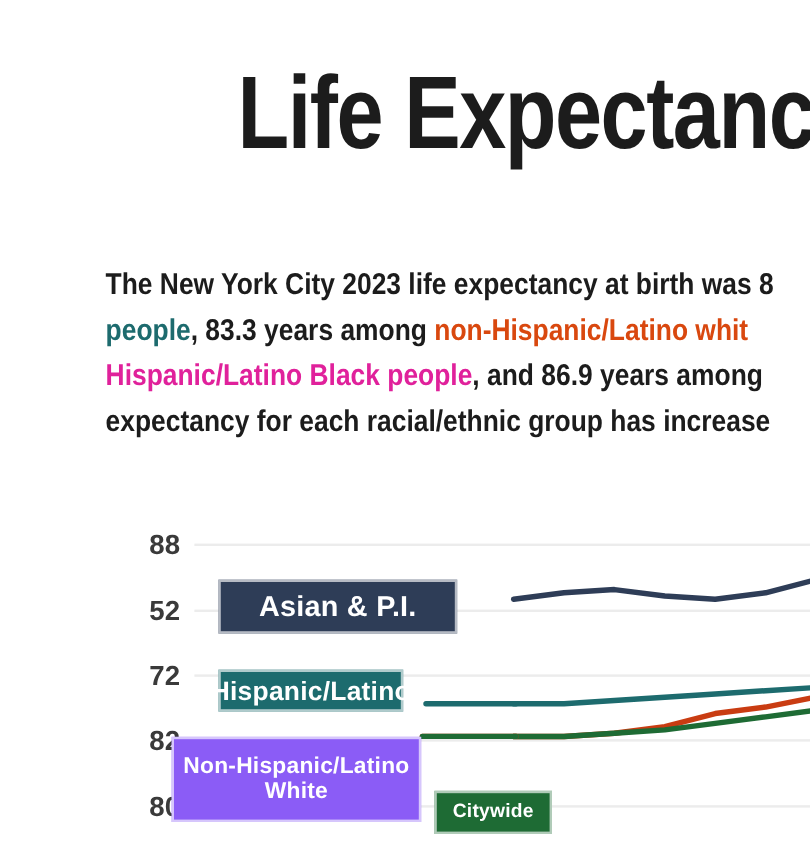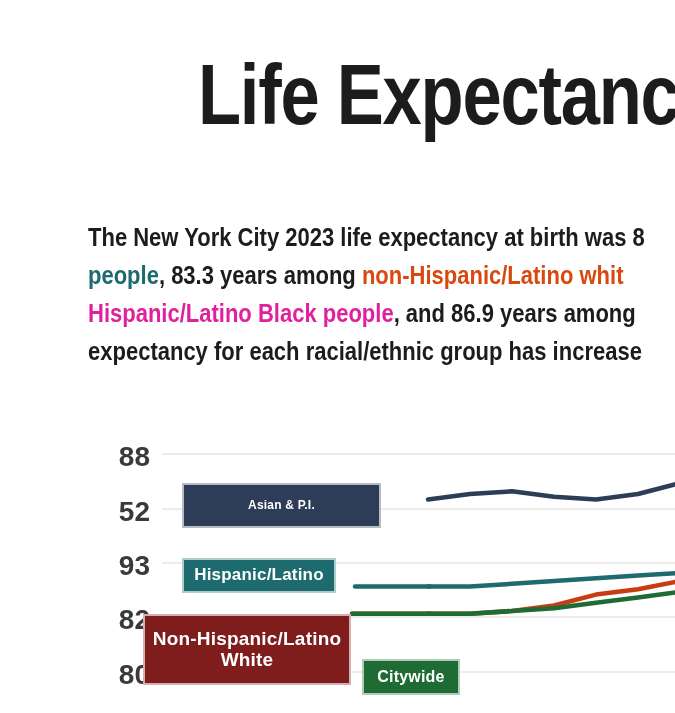--- a/index.html
+++ b/index.html
@@ -76,21 +76,21 @@
     right: 0;
     height: 2px;
     background: #ececec;
   }
   .ytick {
     position: absolute;
     left: 108px;
     width: 42px;
     text-align: right;
     font-family: "Liberation Sans Narrow", "Liberation Sans", sans-serif;
-    font-size: 28px;
+    font-size: 23px;
     font-weight: 700;
     color: #3a3a3a;
     transform: translateY(-12px);
   }
   #plot-svg {
     position: absolute;
     left: 0;
     top: 0;
     width: 675px;
     height: 305px;
@@ -107,29 +107,29 @@
     text-align: center;
     font-family: "Liberation Sans Narrow", "Liberation Sans", sans-serif;
     font-weight: 700;
     color: #ffffff;
     letter-spacing: 0.2px;
     line-height: 1.08;
     z-index: 5;
   }
   #chip-asian {
     left: 182px; top: 483px; width: 199px; height: 45px;
-    background: #2e3d57; font-size: 12px;
+    background: #2e3d57; font-size: 24px;
   }
   #chip-hisp {
     left: 182px; top: 558px; width: 154px; height: 35px;
-    background: #1d6b6e; font-size: 17px;
+    background: #1d6b6e; font-size: 22px;
   }
   #chip-white {
     left: 143px; top: 614px; width: 208px; height: 71px;
-    background: #7f1d1d; font-size: 19px; padding: 0 6px;
+    background: #8b5cf6; font-size: 19px; padding: 0 6px;
   }
   #chip-citywide {
     left: 362px; top: 659px; width: 98px; height: 36px;
     background: #1e6b34; font-size: 16px;
   }
 </style>
 </head>
 <body>
 
 <div id="title-bar">
@@ -155,21 +155,21 @@
   <div id="gridlines">
       <div class="gridline" style="top: 45.2px; background: rgb(236, 236, 236);"></div>
       <div class="gridline" style="top: 99.6px; background: rgb(236, 236, 236);"></div>
       <div class="gridline" style="top: 154px; background: rgb(236, 236, 236);"></div>
       <div class="gridline" style="top: 208.4px; background: rgb(236, 236, 236);"></div>
       <div class="gridline" style="top: 262.8px; background: rgb(236, 236, 236);"></div>
     </div>
   <div id="yticks">
       <div class="ytick" style="top: 45.2px;">88</div>
       <div class="ytick" style="top: 99.6px;">52</div>
-      <div class="ytick" style="top: 154px;">93</div>
+      <div class="ytick" style="top: 154px;">72</div>
       <div class="ytick" style="top: 208.4px;">82</div>
       <div class="ytick" style="top: 262.8px;">80</div>
     </div>
   <svg id="plot-svg" viewBox="0 0 675 305" preserveAspectRatio="none">
       <polyline points="428.0,91.4 470.0,86.0 512.0,83.3 554.0,88.7 596.0,91.4 638.0,86.0 680.0,75.1" fill="none" stroke="#2e3d57" stroke-width="4.5" stroke-linecap="round" stroke-linejoin="round"></polyline>
       <polyline points="428.0,178.5 470.0,178.5 512.0,175.8 554.0,173.0 596.0,170.3 638.0,167.6 680.0,164.9" fill="none" stroke="#1d6b6e" stroke-width="4.5" stroke-linecap="round" stroke-linejoin="round"></polyline>
       <polyline points="428.0,205.7 470.0,205.7 512.0,203.0 554.0,197.5 596.0,186.6 638.0,181.2 680.0,173.0" fill="none" stroke="#c93c12" stroke-width="4.5" stroke-linecap="round" stroke-linejoin="round"></polyline>
       <polyline points="428.0,205.7 470.0,205.7 512.0,203.0 554.0,200.2 596.0,194.8 638.0,189.4 680.0,183.9" fill="none" stroke="#1e6b34" stroke-width="4.5" stroke-linecap="round" stroke-linejoin="round"></polyline>
       <line x1="355" y1="178.48000000000013" x2="430" y2="178.48000000000013" stroke="#1d6b6e" stroke-width="4.5" stroke-linecap="round"></line>
       <line x1="352" y1="205.68000000000018" x2="430" y2="205.68000000000018" stroke="#c93c12" stroke-width="4.5" stroke-linecap="round"></line>

